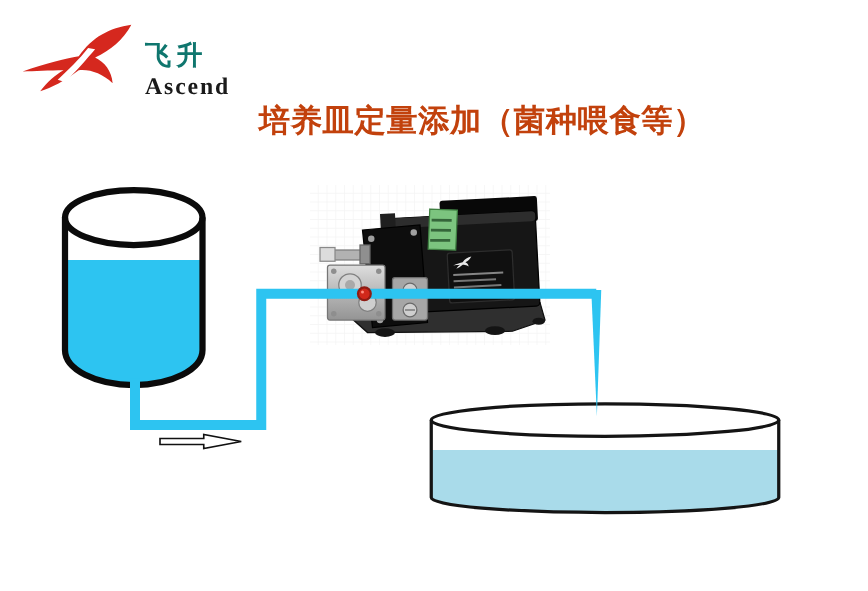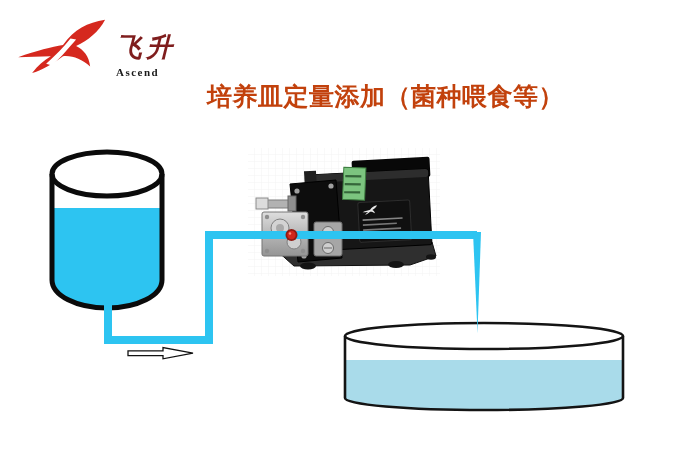--- a/index.html
+++ b/index.html
@@ -12,30 +12,29 @@
     font-family: "Liberation Sans", sans-serif;
   }
   .abs { position: absolute; }
 
   
   .logo-wrap { left: 14px; top: 14px; width: 170px; height: 62px; }
   .logo-bird { position: absolute; left: 0; top: 2px; width: 98px; height: 58px; }
   .logo-text { position: absolute; left: 102px; top: 16px; width: 70px; }
   .brand-cn {
     font-family: "DejaVu Serif", serif;
-    font-style: italic;
-    font-size: 26px;
+    font-size: 21px;
     font-weight: 700;
-    color: #7f1d1d;
+    color: #0f766e;
     letter-spacing: 4px;
     white-space: nowrap;
   }
   .brand-en {
     font-family: "Liberation Serif", serif;
-    font-size: 11px;
+    font-size: 19px;
     font-weight: 600;
     color: #1a1a1a;
     letter-spacing: 1.5px;
     margin-top: 1px;
   }
 
   .page-title {
     left: 207px; top: 80px;
     font-size: 25px;
     font-weight: 700;

